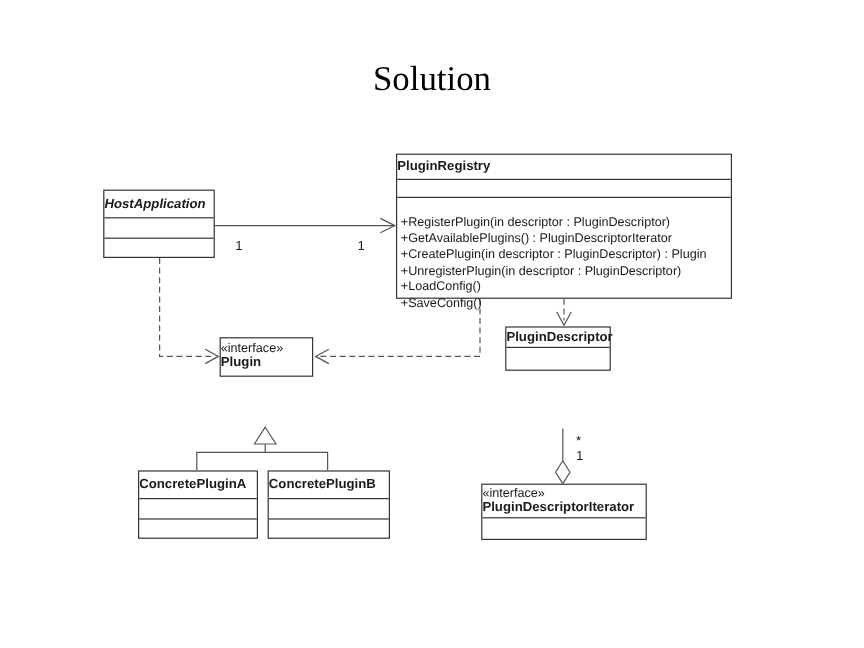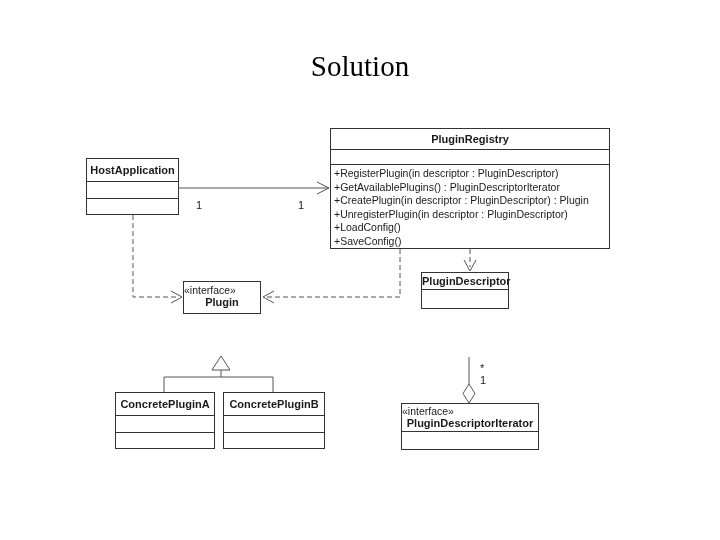--- a/index.html
+++ b/index.html
@@ -3,25 +3,25 @@
 <meta charset="utf-8">
 <style>
   html,body{margin:0;padding:0;background:#ffffff;}
   body{width:720px;height:540px;position:relative;overflow:hidden;
        font-family:"Liberation Sans",sans-serif;color:#1a1a1a;}
   .canvas{position:absolute;left:0;top:0;width:720px;height:540px;}
   .slide-title{position:absolute;left:0;top:50px;width:720px;text-align:center;
        font-family:"Liberation Serif",serif;font-size:29px;font-weight:400;color:#000;}
   svg.wires{position:absolute;left:0;top:0;width:720px;height:540px;pointer-events:none;}
   .uml-class{position:absolute;background:#ffffff;border:1px solid #333;box-sizing:border-box;}
-  .uml-title{font-weight:bold;text-align:center;font-size:11px;}
+  .uml-title{font-weight:bold;font-size:11px;}
   .uml-sec{box-sizing:border-box;}
   .uml-sec + .uml-sec{border-top:1px solid #333;}
   .uml-stereo{text-align:left;font-size:10.5px;font-weight:400;}
-  .uml-members{padding:2px 3px 2px 3px;font-size:10.5px;line-height:13.5px;text-align:left;}
+  .uml-members{padding:14px 3px 2px 3px;font-size:10.5px;line-height:13.5px;text-align:left;}
   .uml-members.italic div{font-style:italic;}
   .uml-attrs{padding:1px 3px;font-size:11px;line-height:15px;}
   .mult{position:absolute;font-size:11px;color:#1a1a1a;}
 </style>
 </head>
 <body>
 
 <div class="canvas">
 
   <div class="slide-title">Solution</div>
@@ -47,21 +47,21 @@
     <line x1="469" y1="357" x2="469" y2="384" stroke="#555" stroke-width="1"></line>
     <polygon points="469,384 475,393.5 469,403 463,393.5" fill="#ffffff" stroke="#555" stroke-width="1"></polygon>
   </svg>
 
   <div class="mult" style="left:196px;top:199px;">1</div>
   <div class="mult" style="left:298px;top:199px;">1</div>
   <div class="mult" style="left:480px;top:362px;">*</div>
   <div class="mult" style="left:480px;top:374px;">1</div>
 
   <div class="uml-class" style="left:86px;top:158px;width:93px;">
-    <div class="uml-sec uml-title" style="height:22px;line-height:22px;">HostApplication</div>
+    <div class="uml-sec uml-title" style="height:22px;line-height:22px;font-style:italic;">HostApplication</div>
     <div class="uml-sec" style="height:17px;"></div>
     <div class="uml-sec" style="height:16px;"></div>
   </div>
 
   <div class="uml-class" style="left:330px;top:128px;width:280px;">
     <div class="uml-sec uml-title" style="height:20px;line-height:20px;">PluginRegistry</div>
     <div class="uml-sec" style="height:15px;"></div>
     <div class="uml-sec uml-members" style="height:84px;">
       <div>+RegisterPlugin(in descriptor : PluginDescriptor)</div>
       <div>+GetAvailablePlugins() : PluginDescriptorIterator</div>

